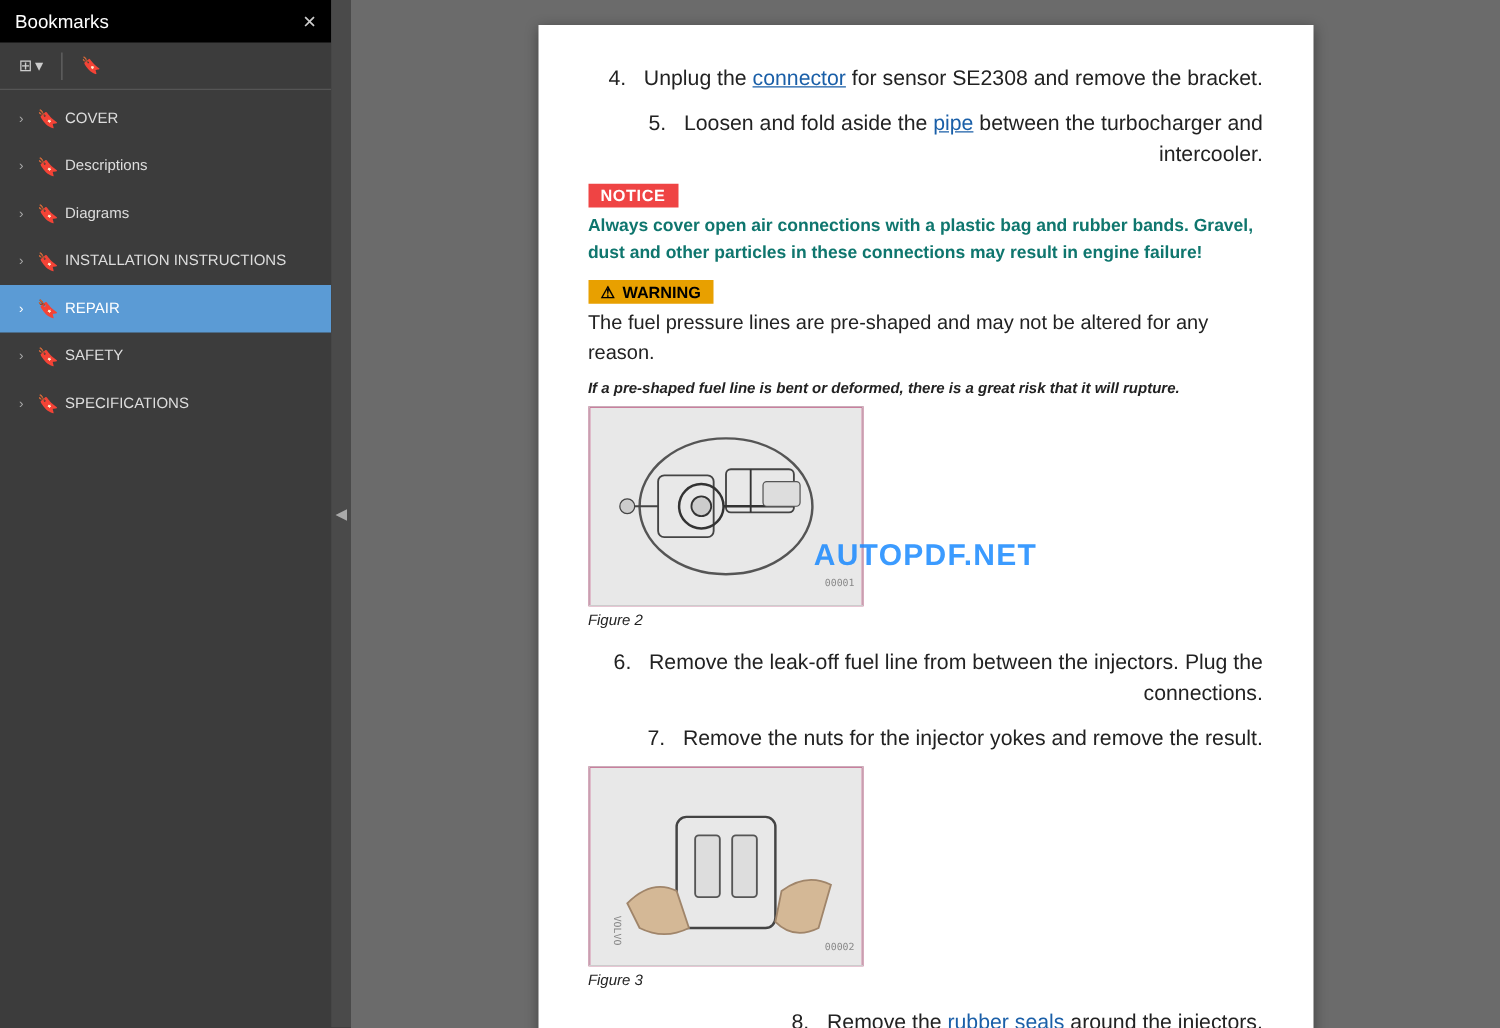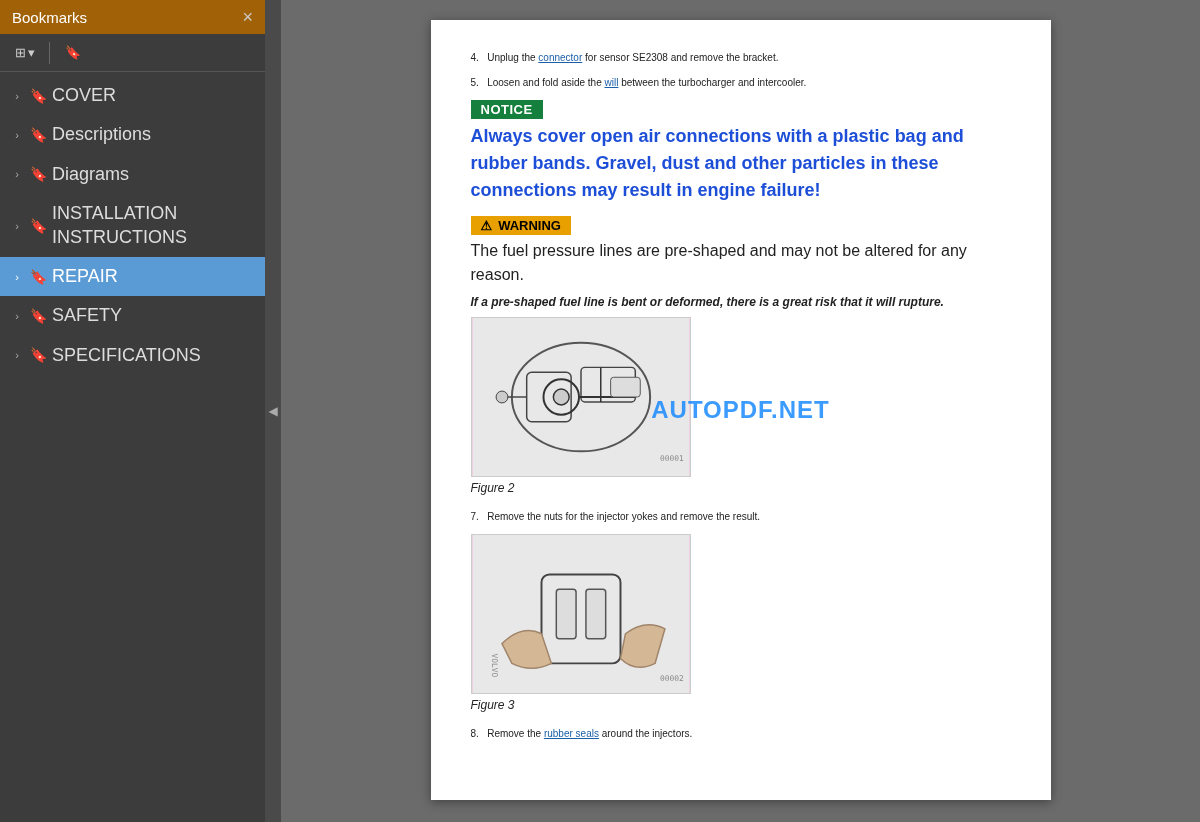--- a/index.html
+++ b/index.html
@@ -17,21 +17,21 @@
     }
 
     .sidebar-header {
       display: flex;
       align-items: center;
       justify-content: space-between;
       padding: 8px 12px;
       color: #fff;
       font-size: 15px;
       font-weight: 500;
-      background: #a16207;
+      background: #000000;
     }
 
     .sidebar-header-title {
       color: #ffffff;
     }
 
     .sidebar-close-btn {
       background: none;
       border: none;
       color: #ccc;
@@ -100,21 +100,21 @@
       font-size: 14px;
       width: 16px;
       text-align: center;
       flex-shrink: 0;
       color: #aaa;
     }
 
     .bookmark-item.active .bookmark-icon { color: #fff; }
 
     .bookmark-label {
-      font-size: 18px;
+      font-size: 12px;
       line-height: 1.3;
     }
 
     
     .collapse-panel {
       width: 16px;
       min-width: 16px;
       background: #4a4a4a;
       display: flex;
       align-items: center;
@@ -139,40 +139,41 @@
     .pdf-page {
       background: #fff;
       width: 620px;
       min-height: 780px;
       padding: 30px 40px;
       position: relative;
       box-shadow: 0 2px 10px rgba(0,0,0,0.4);
     }
 
     .pdf-step {
-      font-size: 10px;
+      font-size: 17px;
       color: #222;
       margin-bottom: 10px;
       line-height: 1.5;
+      text-align: right;
     }
 
     .notice-box {
-      background: #15803d;
+      background: #ef4444;
       color: #fff;
       font-size: 13px;
       font-weight: bold;
       display: inline-block;
       padding: 2px 10px;
       margin-bottom: 4px;
       letter-spacing: 0.5px;
     }
 
     .notice-text {
-      font-size: 18px;
-      color: #1d4ed8;
+      font-size: 14px;
+      color: #0f766e;
       margin-bottom: 12px;
       line-height: 1.5;
     }
 
     .notice-text strong {
       font-weight: bold;
     }
 
     .warning-box {
       background: #e8a000;
@@ -208,21 +209,21 @@
     .warning-bold {
       font-size: 12px;
       color: #222;
       font-weight: bold;
       margin-bottom: 14px;
     }
 
     .pdf-figure {
       width: 220px;
       height: 160px;
-      background: #f9a8d4;
+      background: #be185d;
       border: 1px solid #ccc;
       display: flex;
       align-items: center;
       justify-content: center;
       margin: 8px 0 4px 0;
       overflow: hidden;
     }
 
     .pdf-figure svg {
       width: 100%;
@@ -326,21 +327,21 @@
 
     <div class="autopdf-watermark">AUTOPDF.NET</div>
 
     <p class="pdf-step">
       <span>4.&nbsp;&nbsp;</span>
       <span>Unplug the <span style="color:#1a5fa8;text-decoration:underline;">connector</span> for sensor SE2308 and remove the bracket.</span>
     </p>
 
     <p class="pdf-step">
       <span>5.&nbsp;&nbsp;</span>
-      <span>Loosen and fold aside the <span style="color:#1a5fa8;text-decoration:underline;">will</span> between the turbocharger and intercooler.</span>
+      <span>Loosen and fold aside the <span style="color:#1a5fa8;text-decoration:underline;">pipe</span> between the turbocharger and intercooler.</span>
     </p>
 
     <div>
       <div class="notice-box">NOTICE</div>
       <p class="notice-text">
         <strong>Always cover open air connections with a plastic bag and rubber bands. Gravel, dust and other particles in these connections may result in engine failure!</strong>
       </p>
     </div>
 
     <div>
@@ -364,20 +365,24 @@
         <line x1="108" y1="80" x2="165" y2="80" stroke="#333" stroke-width="2"></line>
         <line x1="130" y1="50" x2="130" y2="85" stroke="#333" stroke-width="1.5"></line>
         <rect x="140" y="60" width="30" height="20" rx="3" fill="#ddd" stroke="#555" stroke-width="1"></rect>
         <line x1="55" y1="80" x2="30" y2="80" stroke="#444" stroke-width="1.5"></line>
         <circle cx="30" cy="80" r="6" fill="#ccc" stroke="#444" stroke-width="1"></circle>
         <text x="190" y="145" font-size="8" fill="#888" font-family="monospace">00001</text>
       </svg>
     </div>
     <p class="figure-label">Figure 2</p>
 
+    <p class="pdf-step">
+      <span>6.&nbsp;&nbsp;</span>
+      <span>Remove the leak-off fuel line from between the injectors. Plug the connections.</span>
+    </p>
 
     <p class="pdf-step">
       <span>7.&nbsp;&nbsp;</span>
       <span>Remove the nuts for the injector yokes and remove the result.</span>
     </p>
 
     <div class="pdf-figure">
       <svg viewBox="0 0 220 160" xmlns="http://www.w3.org/2000/svg">
         <rect width="220" height="160" fill="#e8e8e8"></rect>
 

